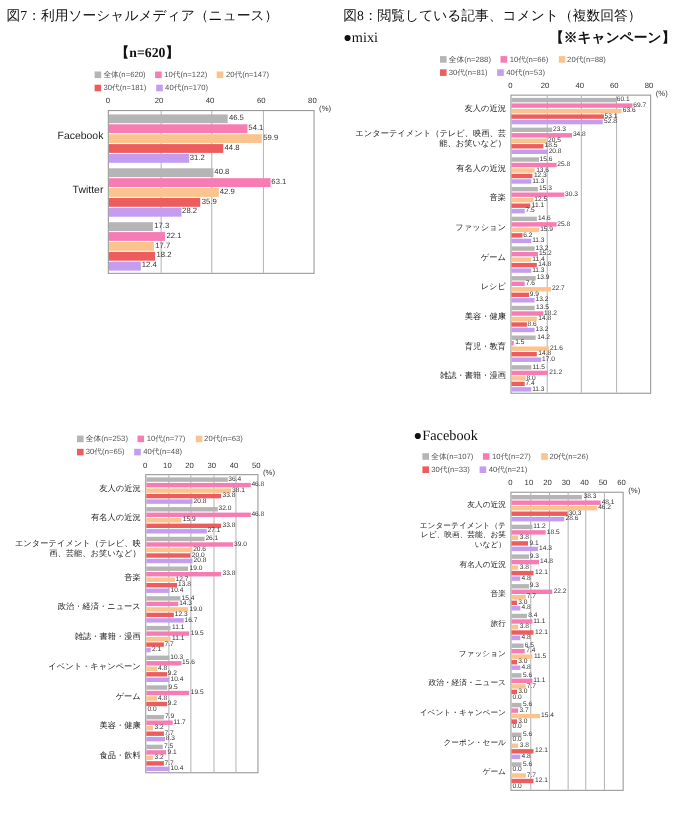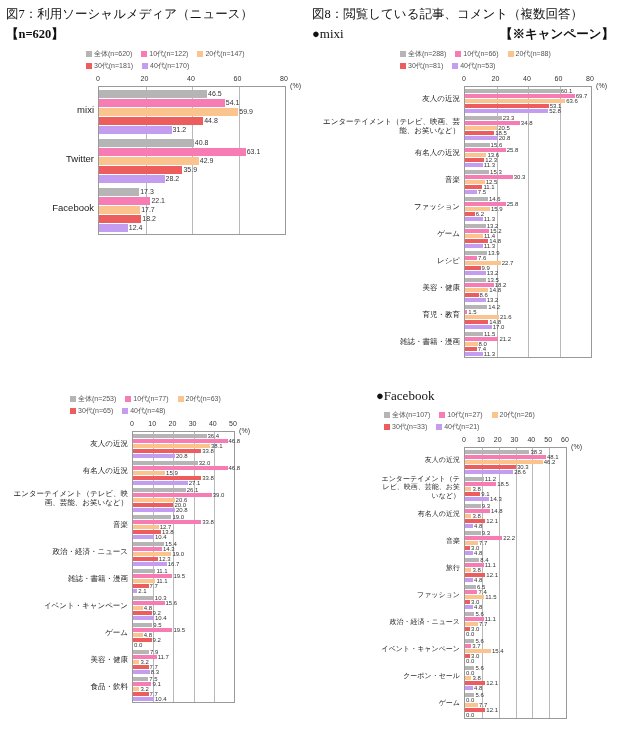--- a/index.html
+++ b/index.html
@@ -4,21 +4,21 @@
 <style>
   html,body{margin:0;padding:0;background:#fff;}
   body{width:617px;height:746px;position:relative;font-family:"Liberation Sans",sans-serif;color:#222;overflow:hidden;}
   .quad{position:absolute;}
   #q-fig7{left:6px;top:6px;width:302px;}
   #q-mixi{left:312px;top:6px;width:302px;}
   #q-twitter{left:6px;top:388px;width:302px;}
   #q-facebook{left:376px;top:388px;width:238px;}
   .fig-title{font-family:"Liberation Serif",serif;font-size:12.5px;color:#111;white-space:nowrap;}
   .fig-note{font-family:"Liberation Serif",serif;font-weight:bold;font-size:12.5px;color:#111;}
-  #q-fig7 .fig-note{width:256px;text-align:left;margin-top:3px;}
+  #q-fig7 .fig-note{width:256px;text-align:center;margin-top:17px;}
   .hdr-row{display:flex;justify-content:space-between;align-items:baseline;margin-top:3px;}
   .bullet-label{font-family:"Liberation Serif",serif;font-size:13px;color:#111;}
   
   .legend{margin-top:6px;margin-bottom:4px;}
   .legend-row{display:flex;gap:9px;margin-bottom:2px;}
   .legend-item{display:inline-flex;align-items:center;font-size:7px;color:#555;white-space:nowrap;}
   .swatch{width:6px;height:6px;display:inline-block;margin-right:2px;flex:none;}
   
   .ticks{position:relative;height:11px;font-size:7px;color:#333;}
   .tick{position:absolute;top:0;transform:translateX(-50%);}
@@ -70,23 +70,22 @@
       <div class="ticks" style="width: 186px; margin-left: 92px;">
         <span class="tick" style="left: 0%;">0</span>
         <span class="tick" style="left: 25%;">20</span>
         <span class="tick" style="left: 50%;">40</span>
         <span class="tick" style="left: 75%;">60</span>
         <span class="tick" style="left: 100%;">80</span>
         <span class="unit">(%)</span>
       </div>
       <div class="plot-wrap">
         <div class="catcol" style="width: 92px;">
-          <div class="cat" style="height: 49px; font-size: 9.5px;">mixi</div>
+          <div class="cat" style="height: 49px; font-size: 9.5px;">Facebook</div>
           <div class="cat" style="height: 49px; font-size: 9.5px;">Twitter</div>
-          <div class="cat" style="height: 49px; font-size: 9.5px;">Facebook</div>
         </div>
         <div class="plotbox" style="width: 186px;">
           <div class="grid" style="left: 25%;"></div>
           <div class="grid" style="left: 50%;"></div>
           <div class="grid" style="left: 75%;"></div>
           <div class="group" style="height: 49px;">
             <div class="bline" style="height: 9px;">
               <div class="bar" style="width: 58.125%; height: 8px; background: rgb(181, 181, 181);"></div>
               <span class="val" style="font-size: 7px;">46.5</span>
             </div>

